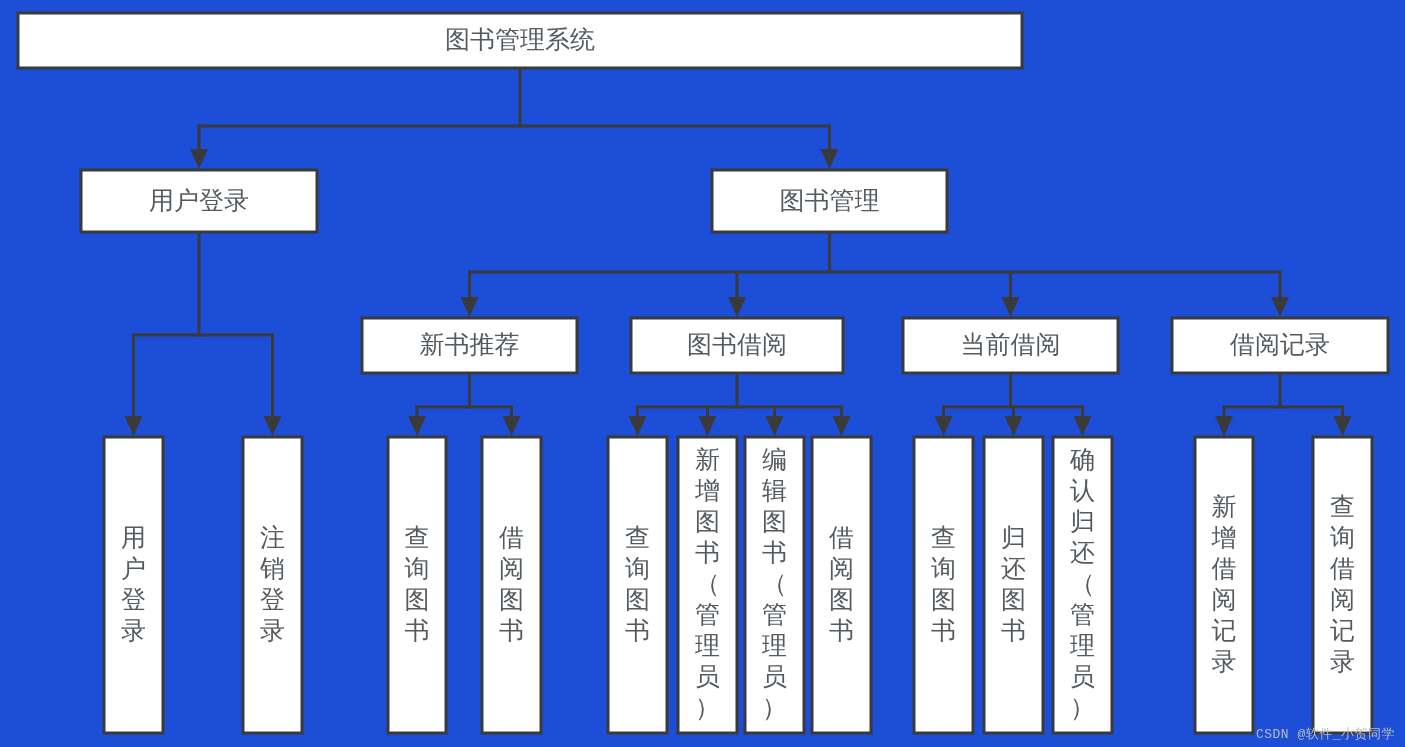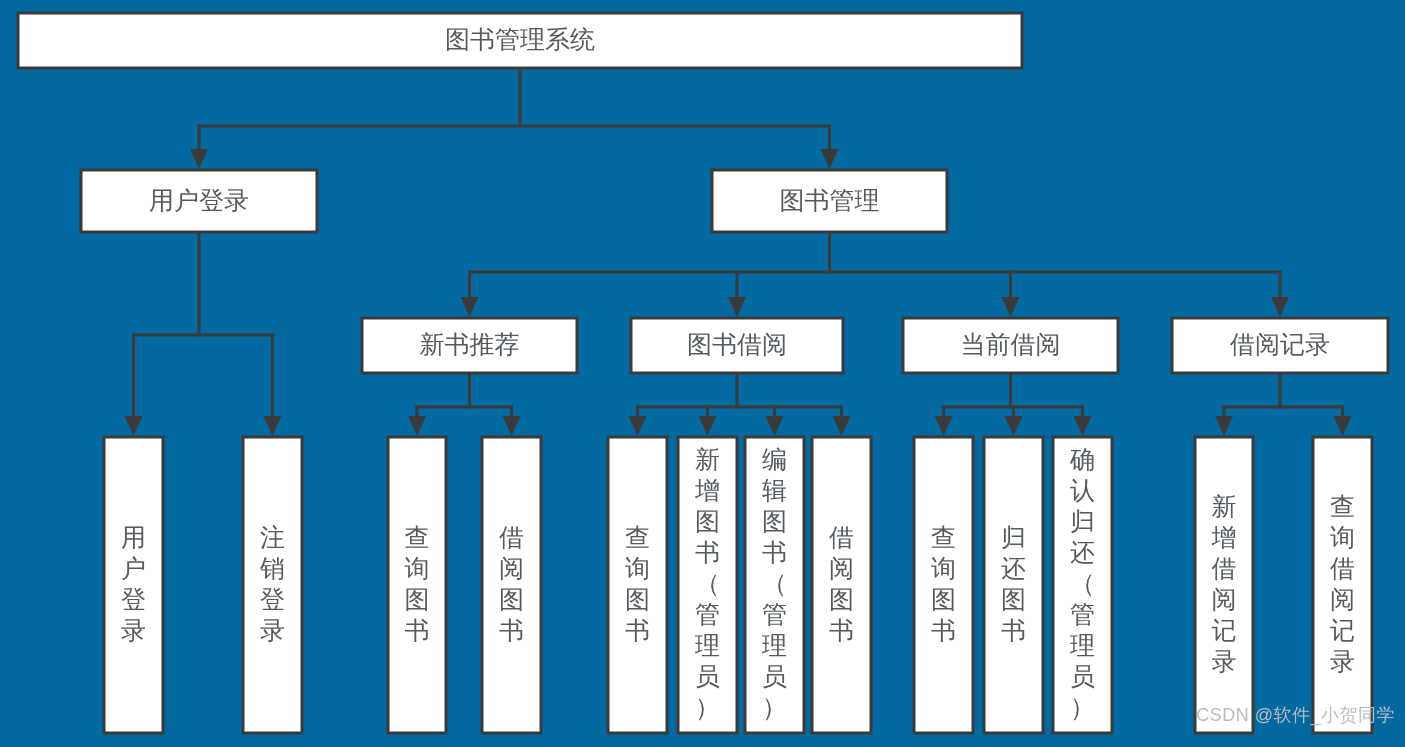--- a/index.html
+++ b/index.html
@@ -1,39 +1,39 @@
 <!DOCTYPE html>
 <html><head>
 <meta charset="utf-8">
 <style>
   html,body{margin:0;padding:0;background:#ffffff;}
   body{
     width:1405px;height:747px;
     font-family:"Liberation Sans","DejaVu Sans",sans-serif;
     overflow:hidden;
   }
-  #diagram-root{position:relative;width:1405px;height:747px;background:#0369a1;}
+  #diagram-root{position:relative;width:1405px;height:747px;background:#1d4ed8;}
   svg.diagram{position:absolute;inset:0;width:1405px;height:747px;display:block;}
   .node-rect{fill:#ffffff;stroke:#3a3a3a;stroke-width:3;}
   .connector{stroke:#3a3a3a;stroke-width:3;fill:none;stroke-linecap:square;}
   .arrow-head{fill:#3a3a3a;stroke:none;}
   .node-label{
     fill:#555a5e;
     font-family:"Liberation Sans","DejaVu Sans",sans-serif;
     text-anchor:middle;
     dominant-baseline:middle;
   }
   .label-h{font-size:25px;}
   .label-v{font-size:25px;}
   .watermark{
     position:absolute;
-    right:10px;bottom:20px;
-    font-size:18px;
+    right:10px;bottom:4px;
+    font-size:13px;
     color:#b9bcc0;
-    font-family:Liberation Sans, sans-serif;
+    font-family:Liberation Mono, monospace;
     white-space:nowrap;
     letter-spacing:0.5px;
   }
 </style>
 </head>
 <body>
 
 <div id="diagram-root">
   <svg class="diagram" viewBox="0 0 1405 747">
     <g id="connectors-layer">

